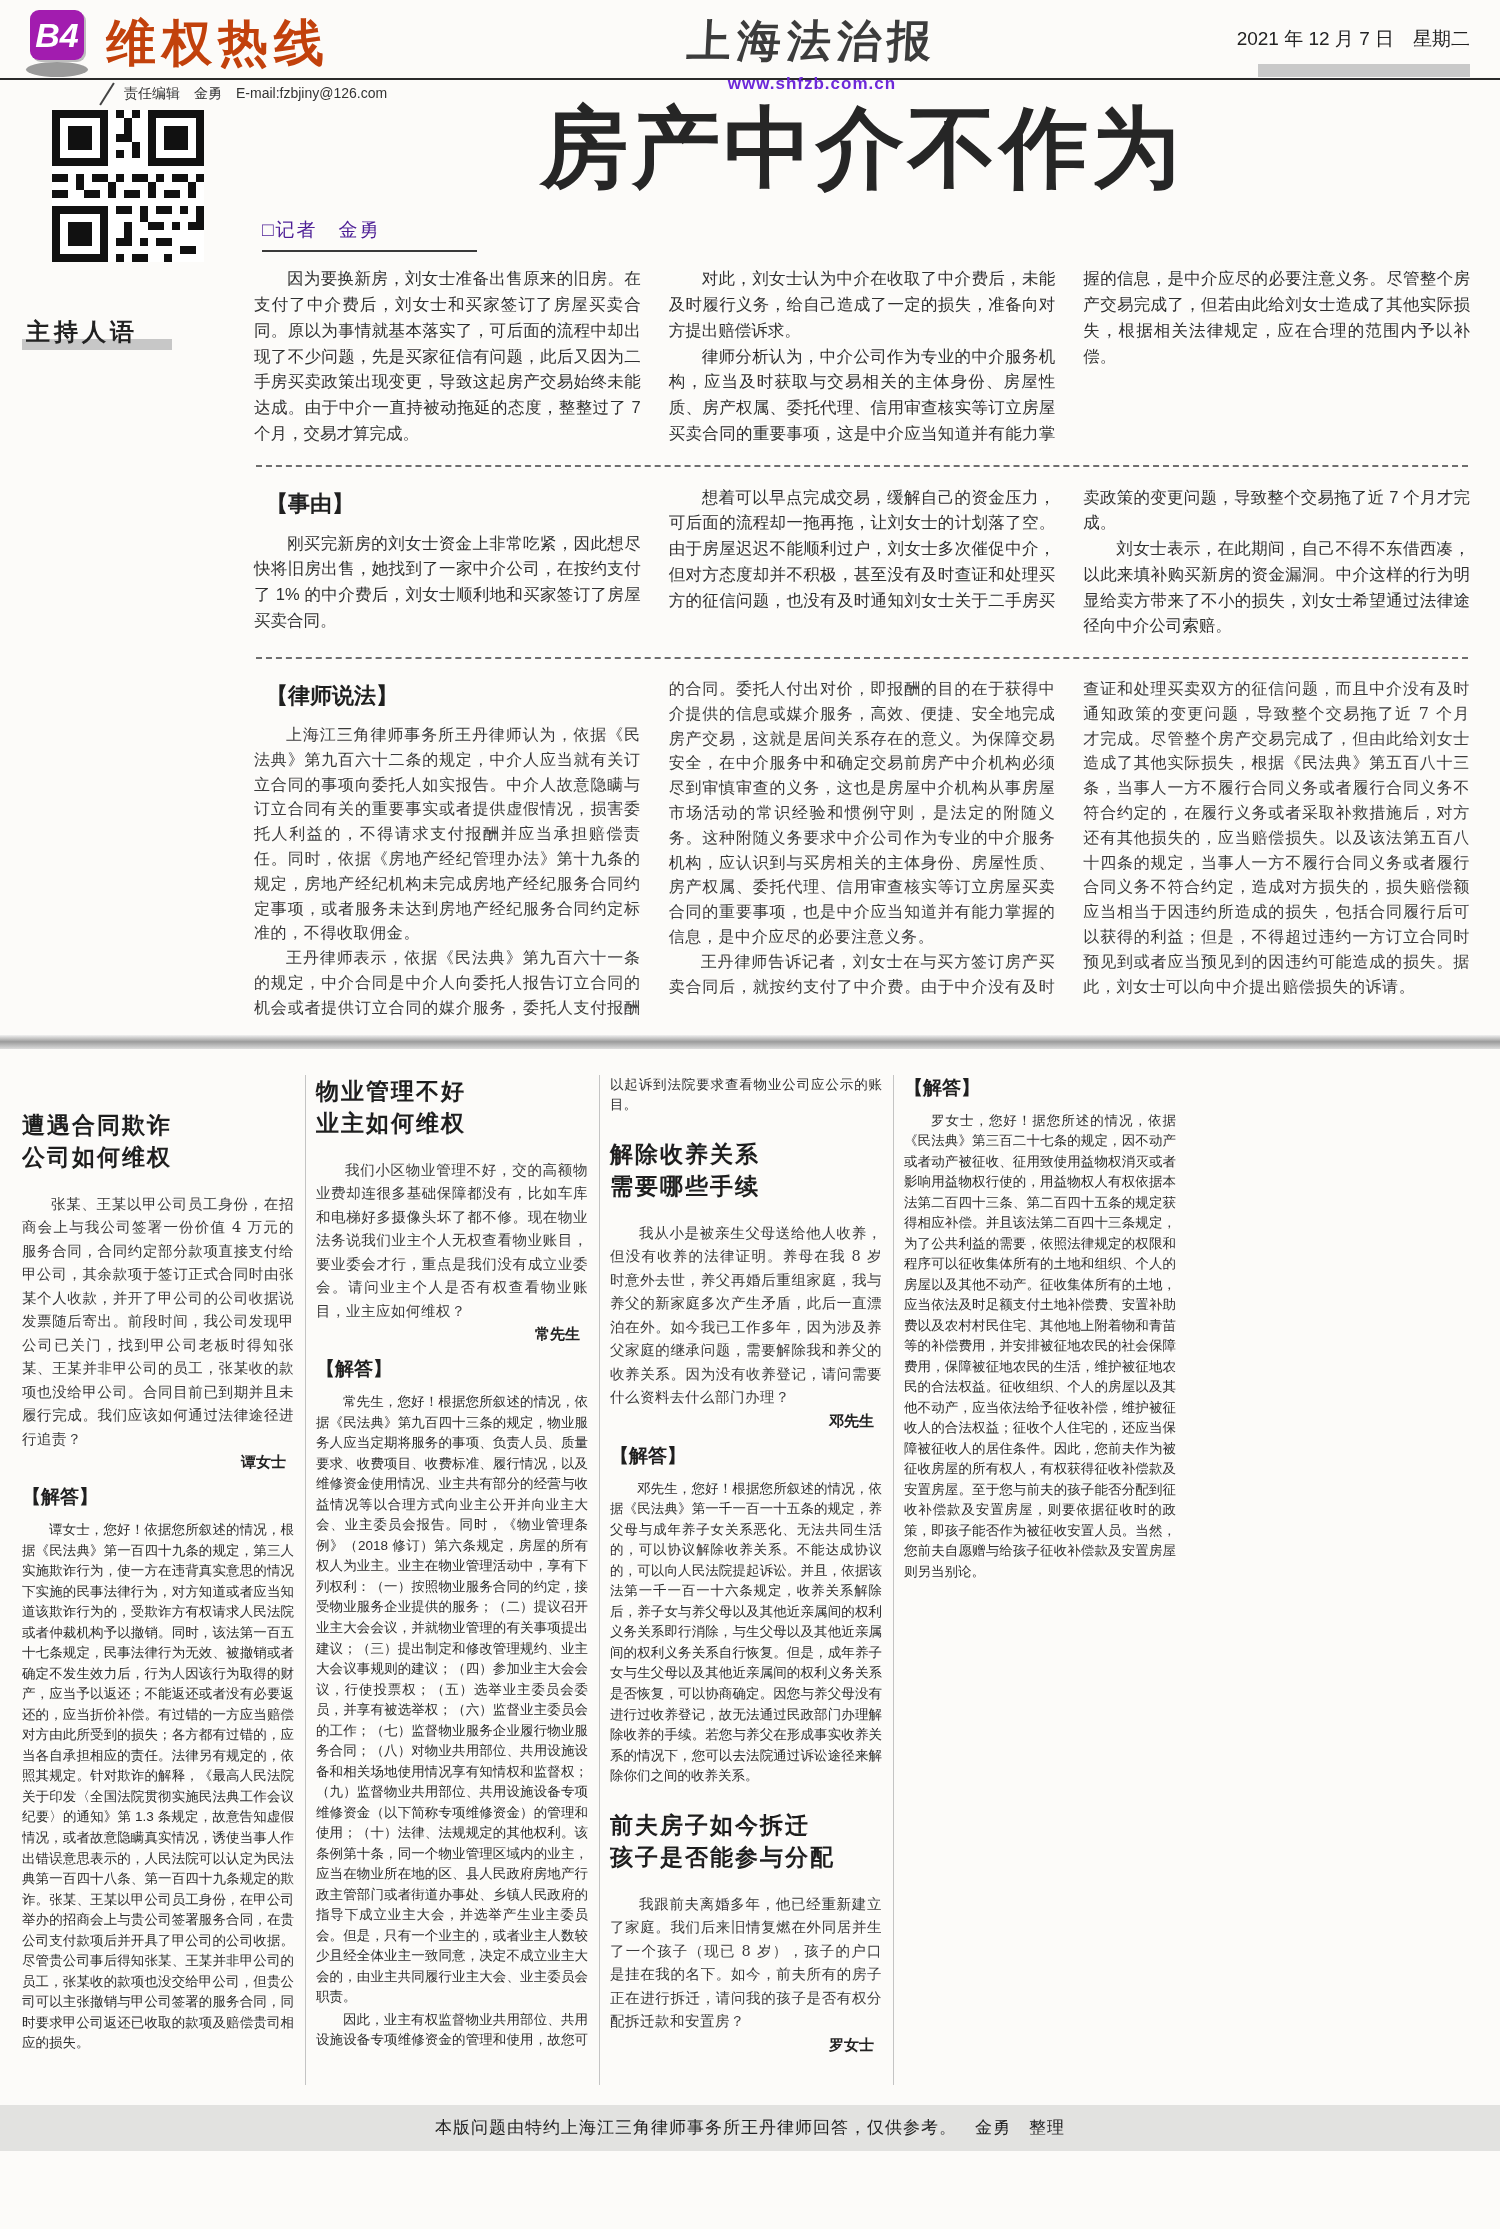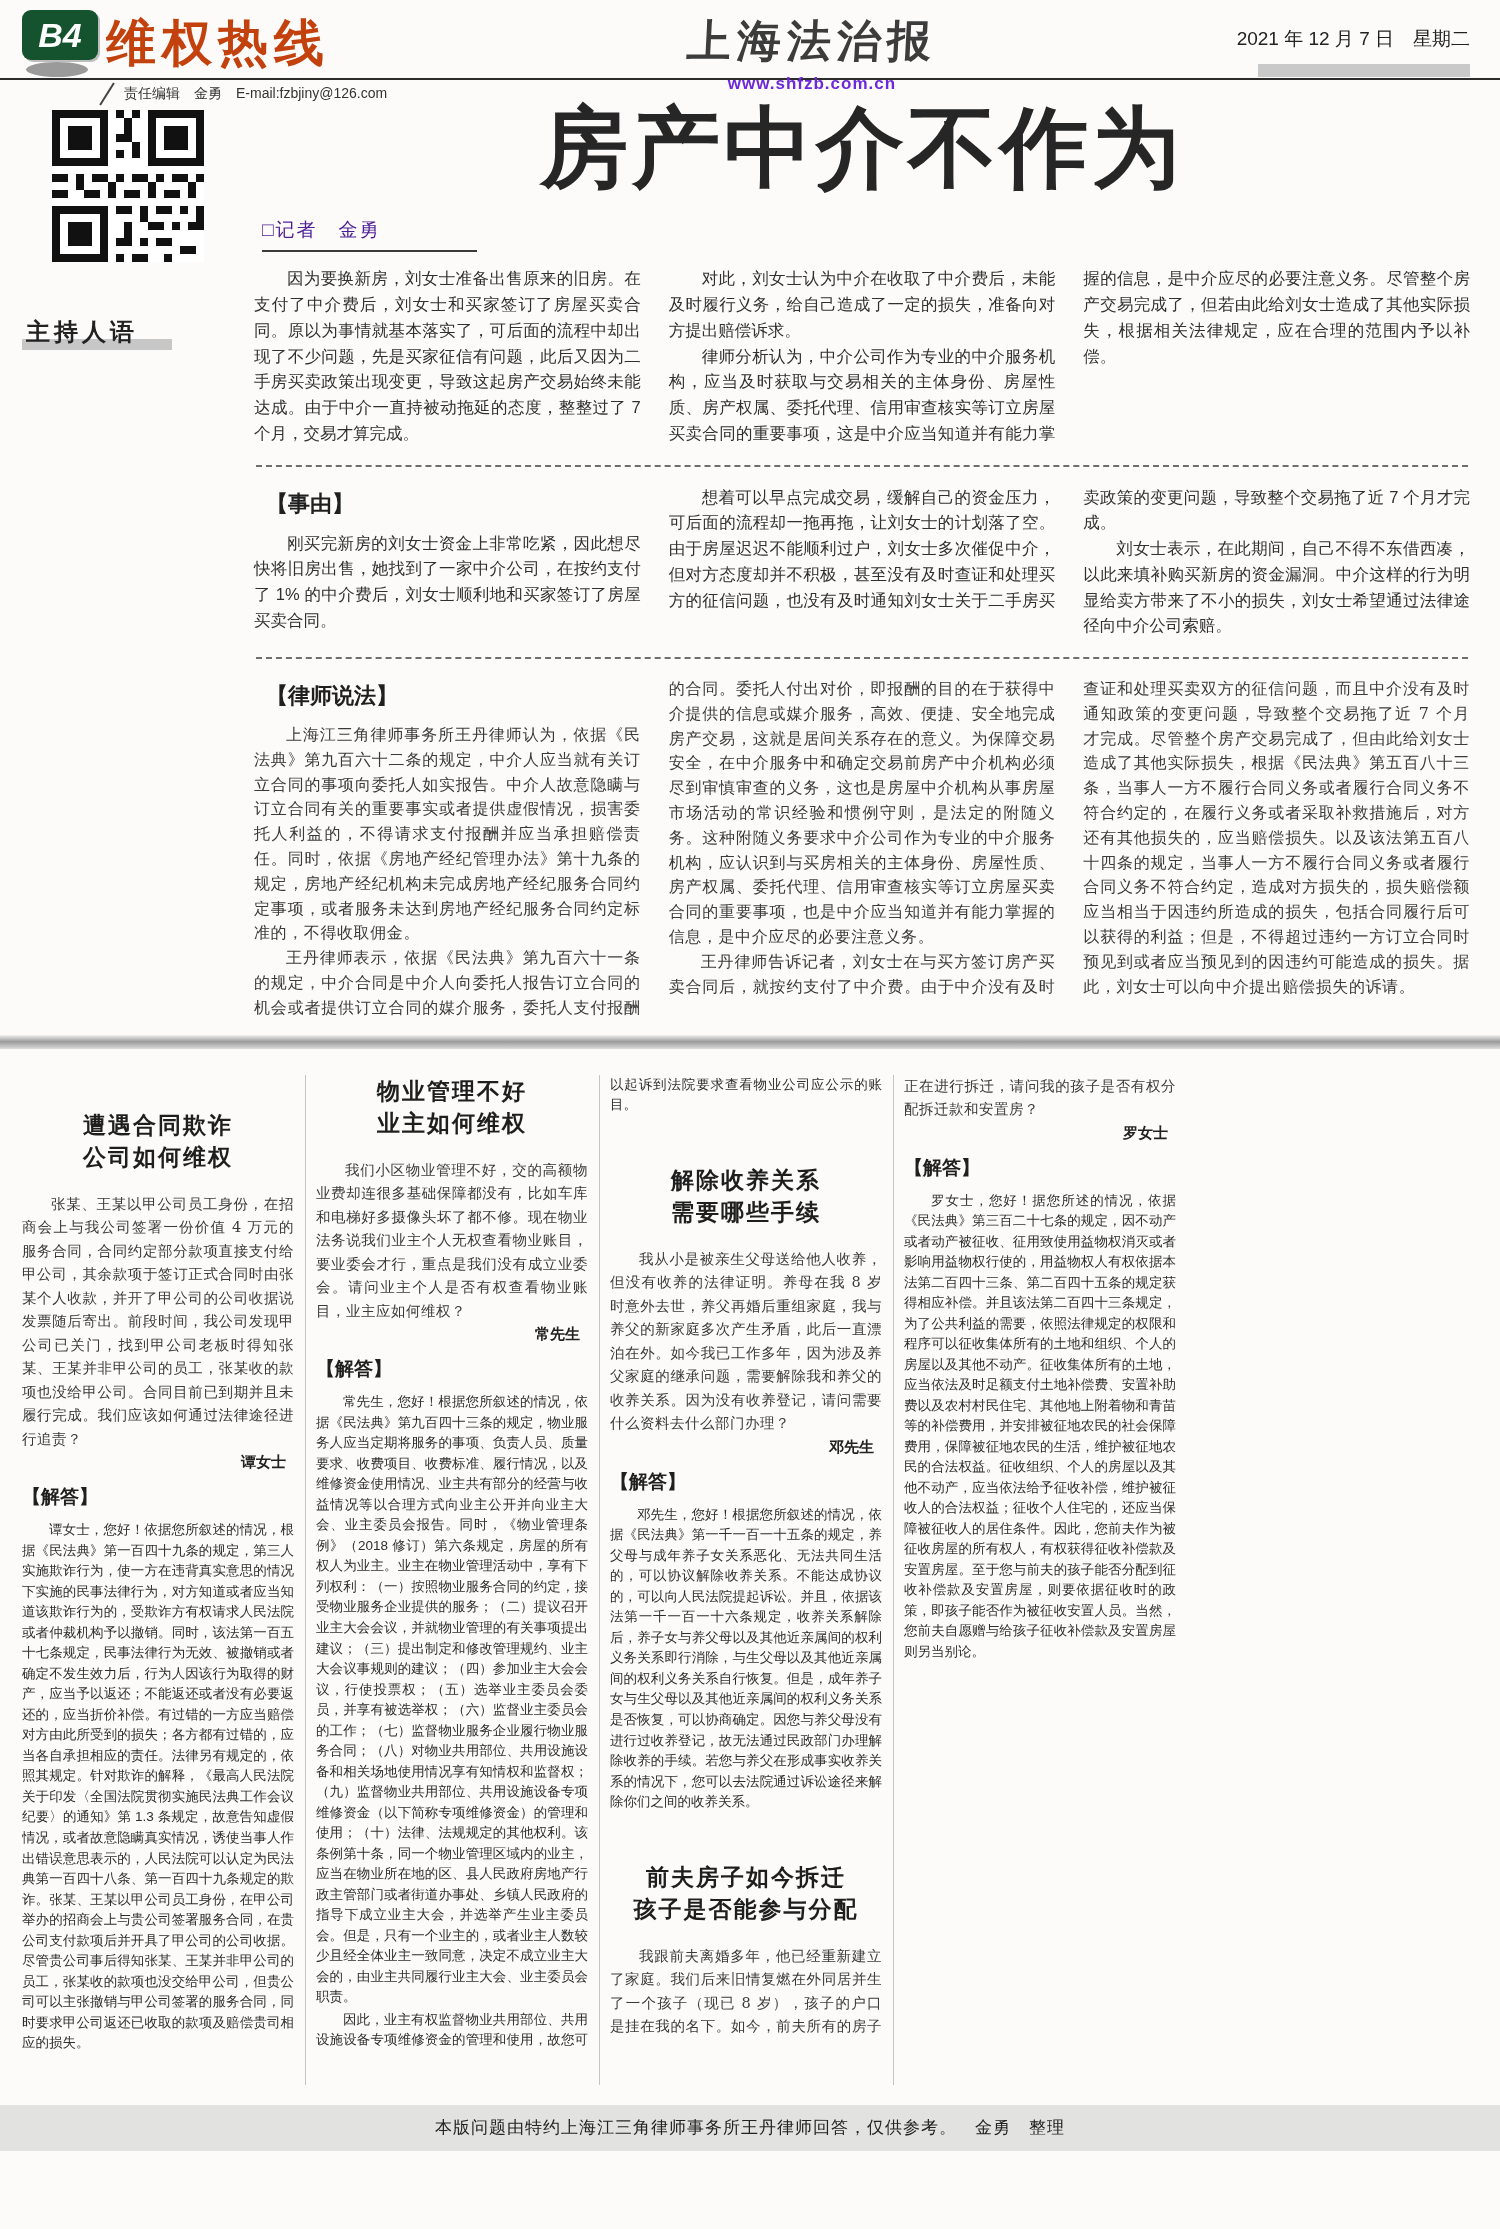--- a/index.html
+++ b/index.html
@@ -5,21 +5,21 @@
   * { margin:0; padding:0; box-sizing:border-box; }
   html,body { background:#e9e7e2; }
   body { font-family:"Liberation Sans", sans-serif; color:#2c2c2c; }
   .page { width:1500px; min-height:2229px; margin:0 auto; background:#fcfbf9; position:relative; overflow:hidden; }
 
   
   .hdr { display:flex; justify-content:space-between; align-items:flex-start;
          padding:10px 30px 6px 22px; border-bottom:2px solid #2b2b2b; height:80px; }
   .hdr-left { display:flex; align-items:flex-start; }
   .badge-wrap { width:70px; text-align:center; margin-right:14px; }
-  .badge { width:76px; height:50px; margin:0 auto; background:#14532d; border-radius:9px;
+  .badge { width:54px; height:50px; margin:0 auto; background:#a21caf; border-radius:9px;
            color:#fff; font-weight:900; font-size:34px; line-height:50px; font-style:italic;
            box-shadow:2px 2px 0 #bdbdbd; }
   .badge-shadow { width:62px; height:15px; background:#9a9a9a; border-radius:50%; margin:2px auto 0; }
   .section-name { font-size:50px; font-weight:900; letter-spacing:6px; color:#c2410c; }
   .editor-line { font-size:14px; color:#333; margin-top:8px; padding-left:18px; position:relative; }
   .editor-line::before { content:""; position:absolute; left:0; top:-4px; width:2px; height:26px;
                          background:#444; transform:rotate(32deg); }
   .hdr-center { text-align:center; margin-top:2px; }
   .masthead { font-family:"DejaVu Serif", serif; font-size:44px; font-weight:900; letter-spacing:6px;
               color:#3c3c3c; transform:skewX(-3deg); }
@@ -51,22 +51,22 @@
                    letter-spacing:0.6px; text-indent:2em; color:#3a3a3a; }
 
   
   .band { height:14px; margin-top:14px;
           background:linear-gradient(to bottom,#f1f1f1,#9b9b9b 48%,#dcdcdc); }
 
   
   .qa-zone { padding:26px 30px 12px 22px; }
   .qa-flow { column-count:5; column-gap:22px; column-rule:1px solid #c4c4c4;
              column-fill:auto; height:1010px; overflow:hidden; text-align:justify; }
-  .qa-article h2 { font-size:23px; font-weight:800; text-align:center; line-height:1.4;
-                   letter-spacing:2px; color:#1e1e1e; margin:48px 0 20px; break-inside:avoid; }
+  .qa-article h2 { font-size:23px; font-weight:800; text-align:left; line-height:1.4;
+                   letter-spacing:2px; color:#1e1e1e; margin:22px 0 20px; break-inside:avoid; }
   .qa-article:first-child h2 { margin-top:34px; }
   .question { font-family:"DejaVu Serif", serif; font-size:14.5px; line-height:1.62;
               letter-spacing:0.5px; text-indent:2em; color:#3a3a3a; }
   .asker { text-align:right; font-weight:700; font-size:15px; margin:2px 8px 12px 0; color:#222; }
   .answer-label { font-size:19px; font-weight:800; color:#1f1f1f; margin:6px 0 10px; }
   .answer p { font-size:13.5px; line-height:1.52; text-indent:2em; color:#2e2e2e; margin-bottom:2px; }
 
   
   .footer { background:#e2e2e0; margin-top:8px; padding:11px 0 12px; text-align:center;
             font-size:17px; color:#222; letter-spacing:1px; }

